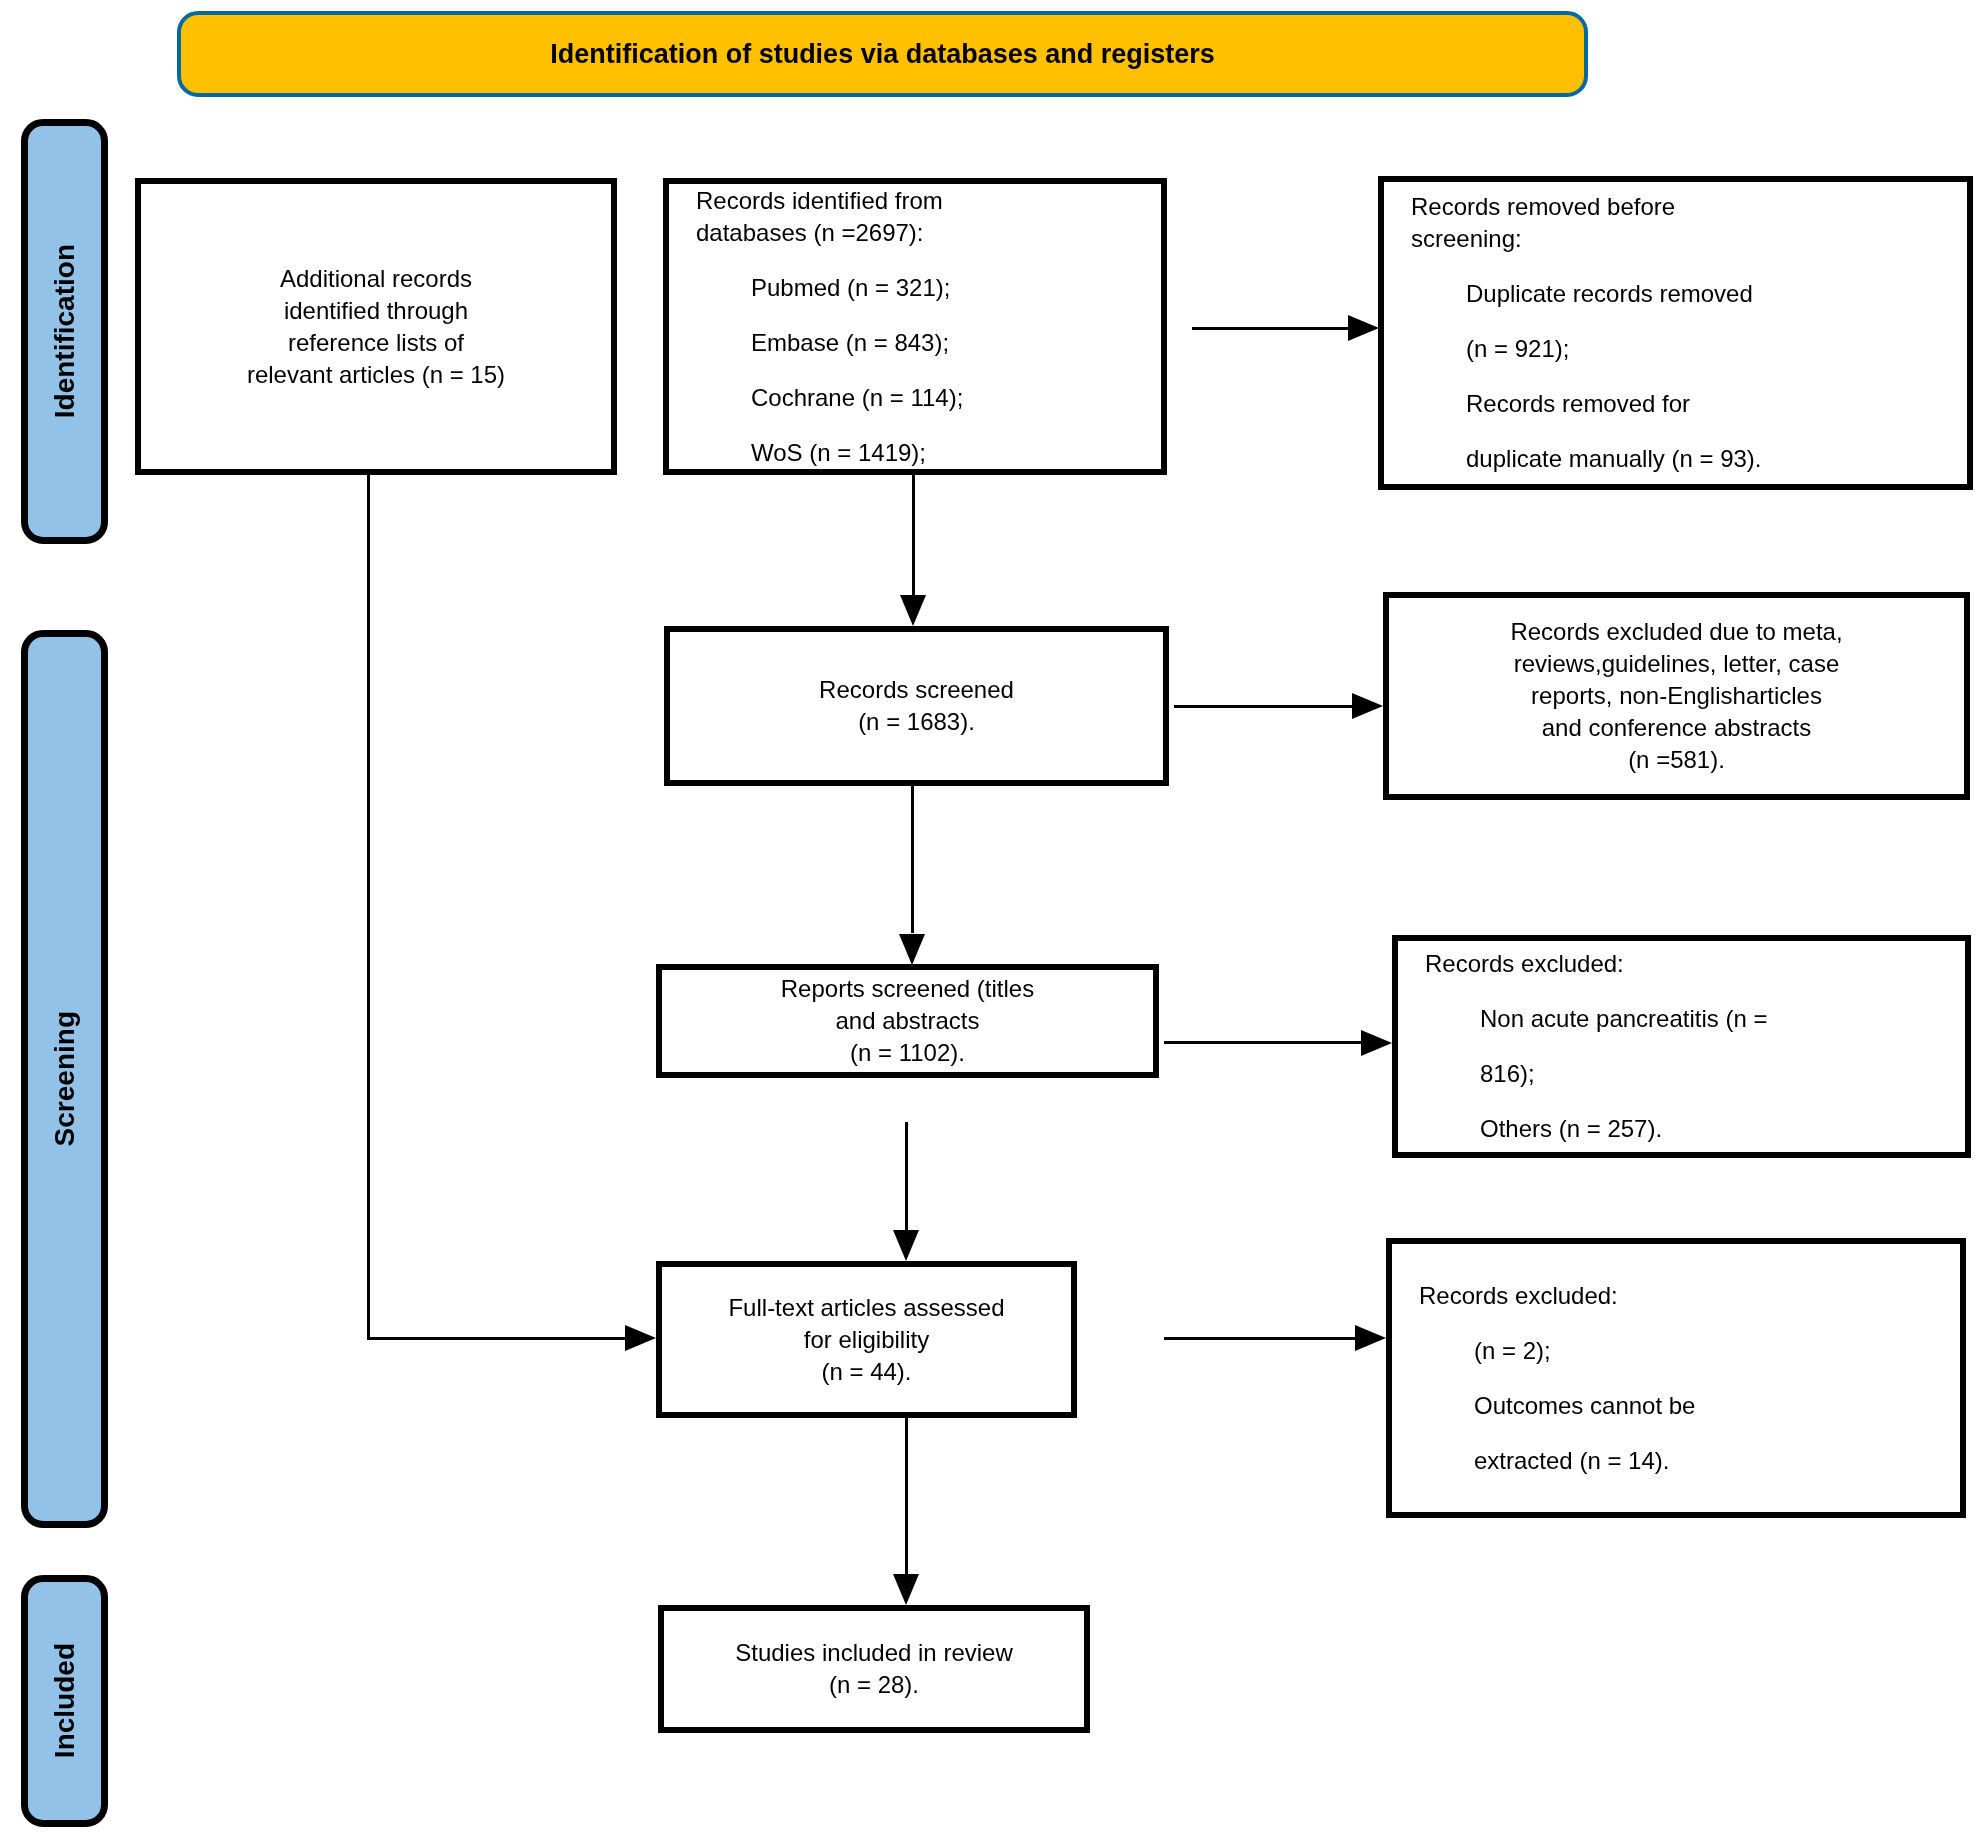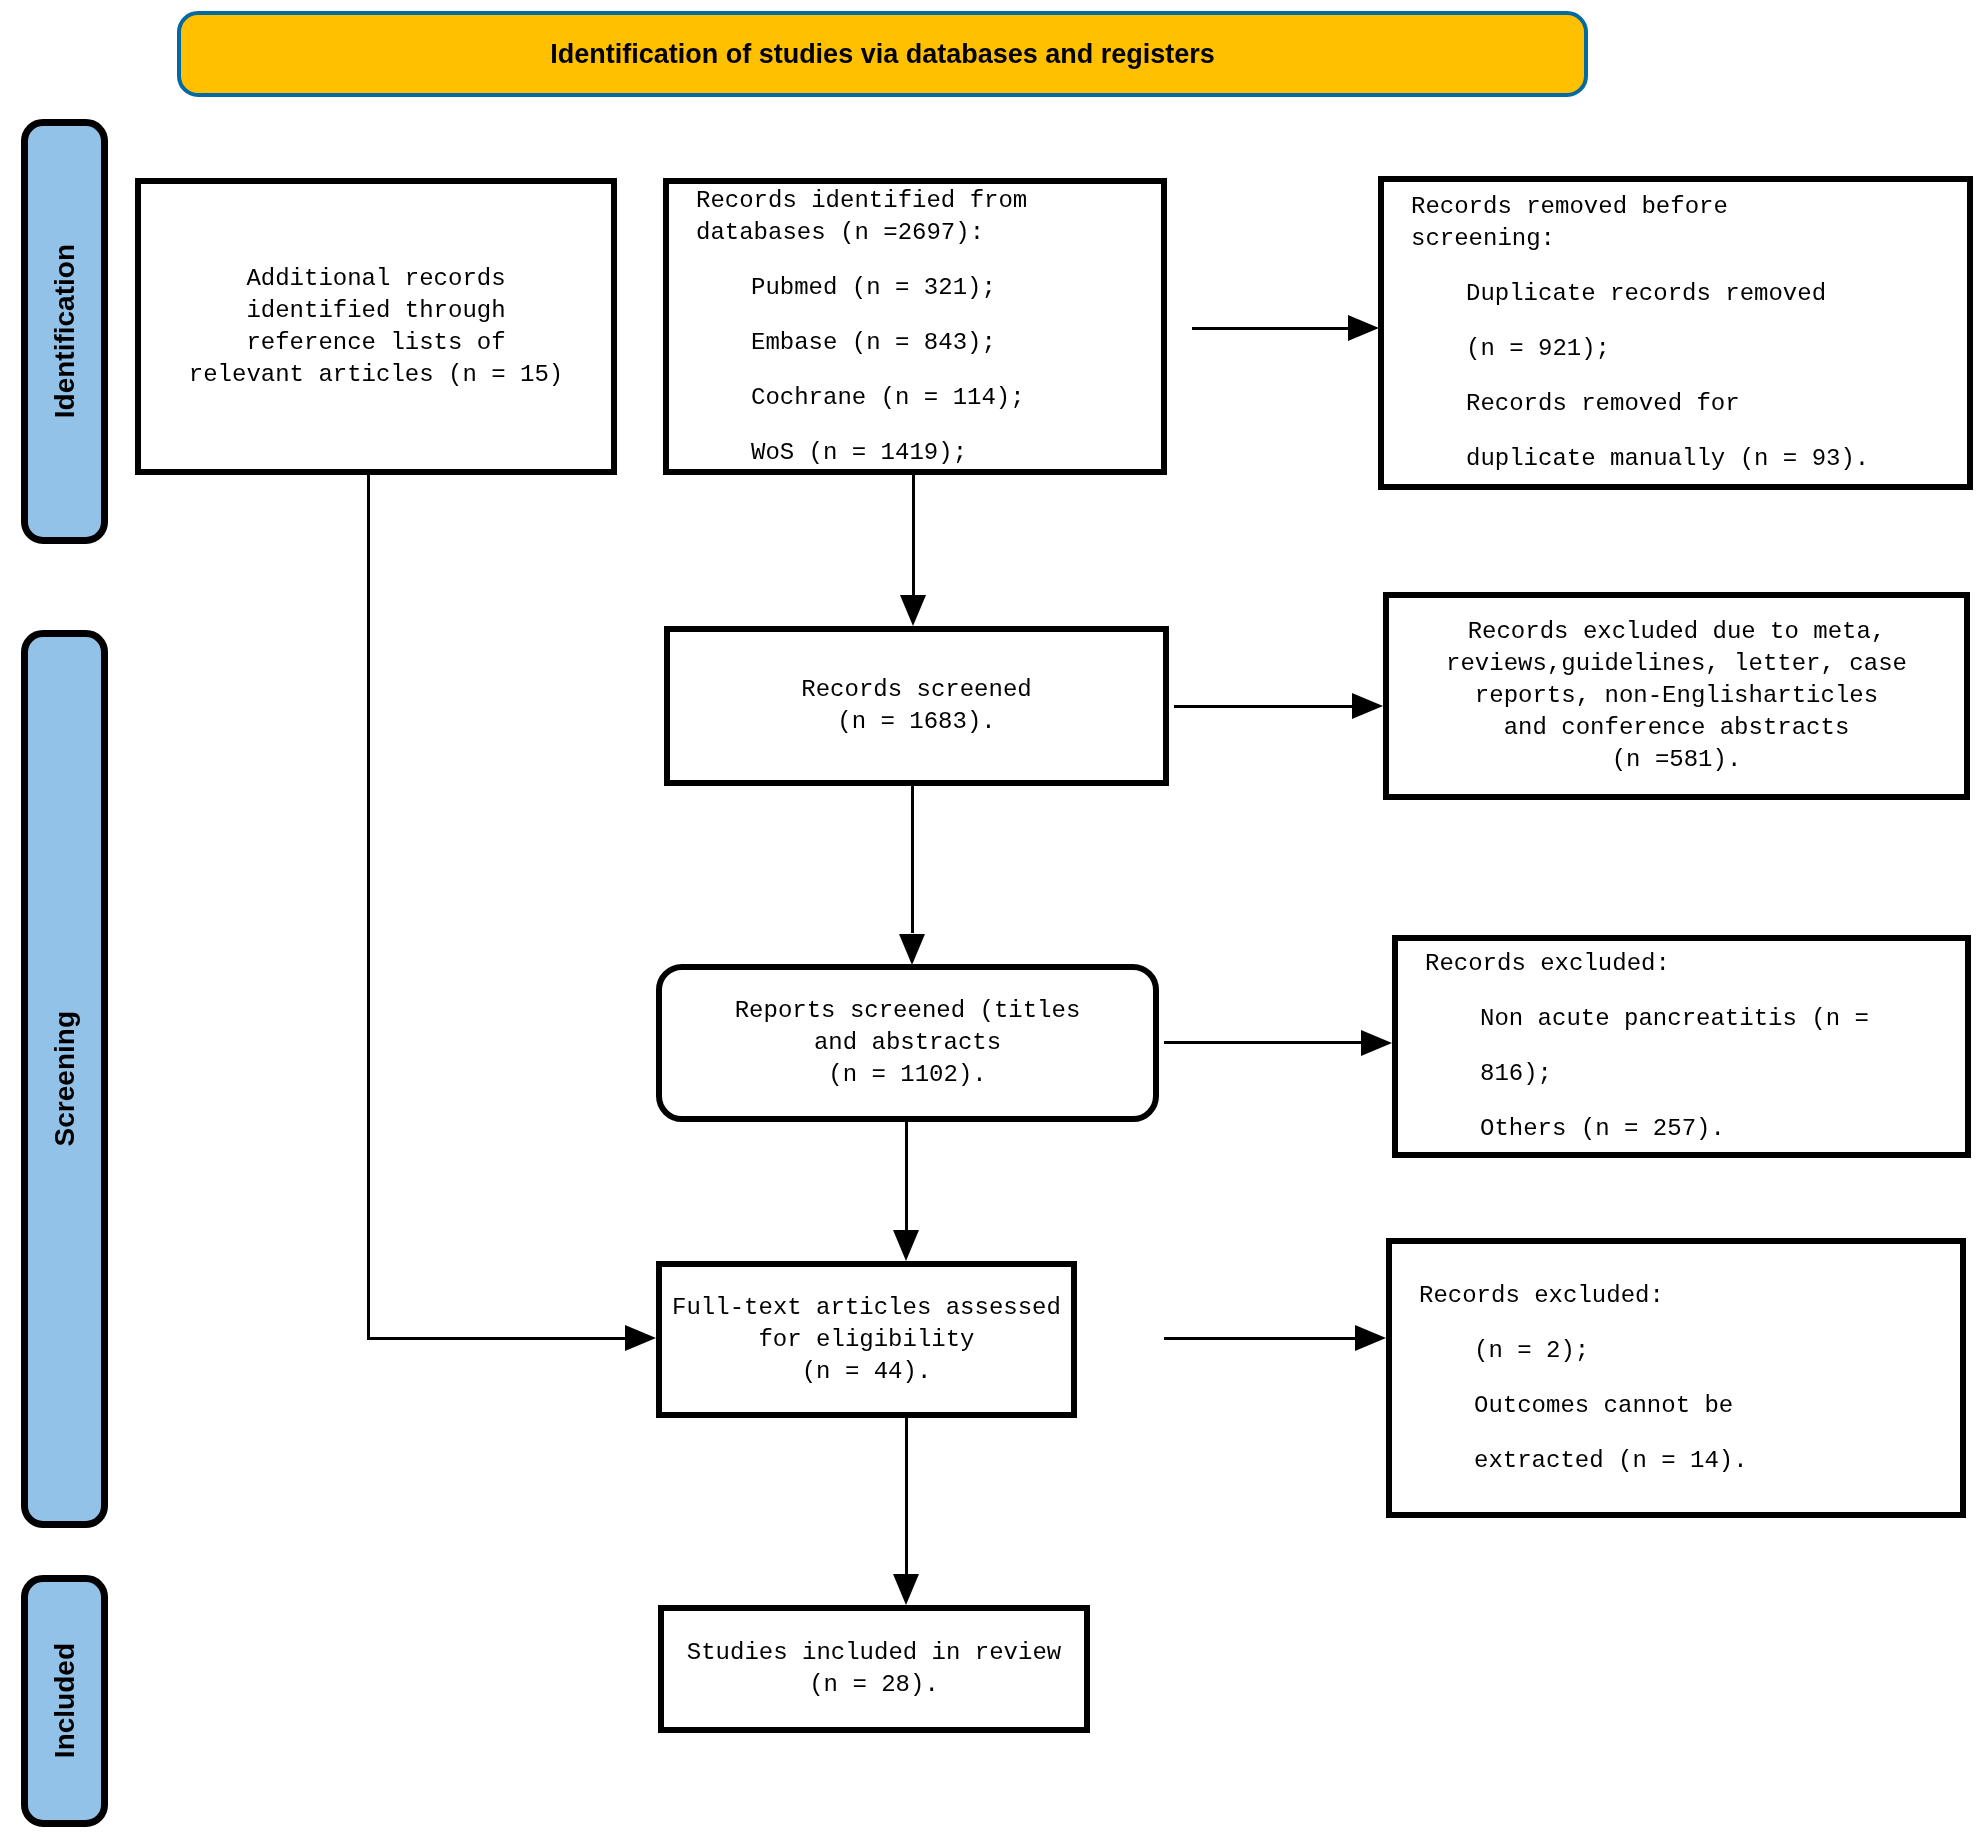--- a/index.html
+++ b/index.html
@@ -25,21 +25,21 @@
     writing-mode:vertical-rl;transform:rotate(180deg);
     font-size:28px;font-weight:bold;white-space:nowrap;
   }
   .box{
     position:absolute;background:#fff;border:6px solid #000;
     box-sizing:border-box;display:flex;flex-direction:column;justify-content:center;
     font-size:24px;line-height:32px;
   }
   .box.center{text-align:center;padding:5px 10px;}
   .box.leftal{text-align:left;padding:5px 15px 5px 27px;}
-  .ln{white-space:nowrap;font-family:Liberation Mono, monospace;}
+  .ln{white-space:nowrap;}
   .ln.ind{padding-left:55px;margin-top:23px;}
   .vline{position:absolute;width:3px;background:#000;}
   .hline{position:absolute;height:3px;background:#000;}
   .ah-down{position:absolute;width:0;height:0;
     border-left:13.4px solid transparent;border-right:13.4px solid transparent;
     border-top:31px solid #000;}
   .ah-right{position:absolute;width:0;height:0;
     border-top:13.4px solid transparent;border-bottom:13.4px solid transparent;
     border-left:31px solid #000;}
 </style>
@@ -93,21 +93,21 @@
   </div>
 
   <div class="box center" style="left:1383px;top:592px;width:587px;height:208px;">
     <div class="ln">Records excluded due to meta,</div>
     <div class="ln">reviews,guidelines, letter, case</div>
     <div class="ln">reports, non-Englisharticles</div>
     <div class="ln">and conference abstracts</div>
     <div class="ln">(n =581).</div>
   </div>
 
-  <div class="box center" style="left:656px;top:964px;width:503px;height:158px;border-radius:26px;">
+  <div class="box center" style="left:656px;top:964px;width:503px;height:114px;">
     <div class="ln">Reports screened (titles</div>
     <div class="ln">and abstracts</div>
     <div class="ln">(n = 1102).</div>
   </div>
 
   <div class="box leftal" style="left:1392px;top:935px;width:579px;height:223px;">
     <div class="ln">Records excluded:</div>
     <div class="ln ind">Non acute pancreatitis (n =</div>
     <div class="ln ind">816);</div>
     <div class="ln ind">Others (n = 257).</div>

